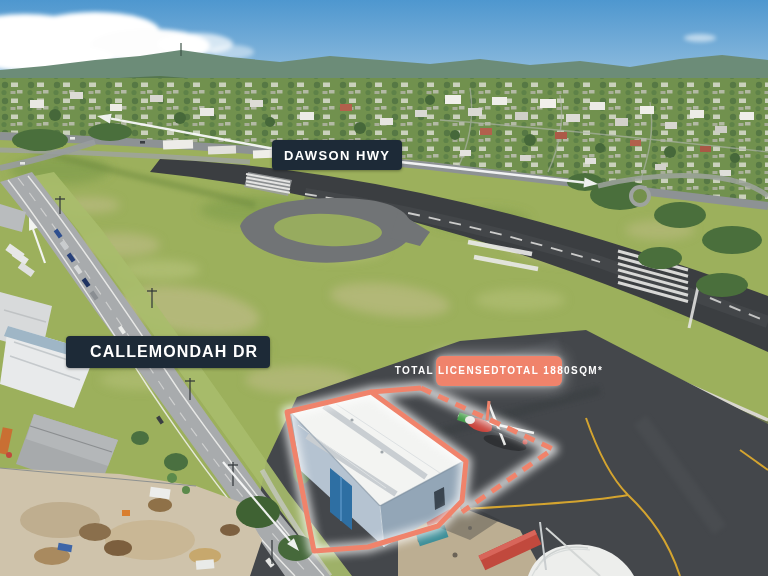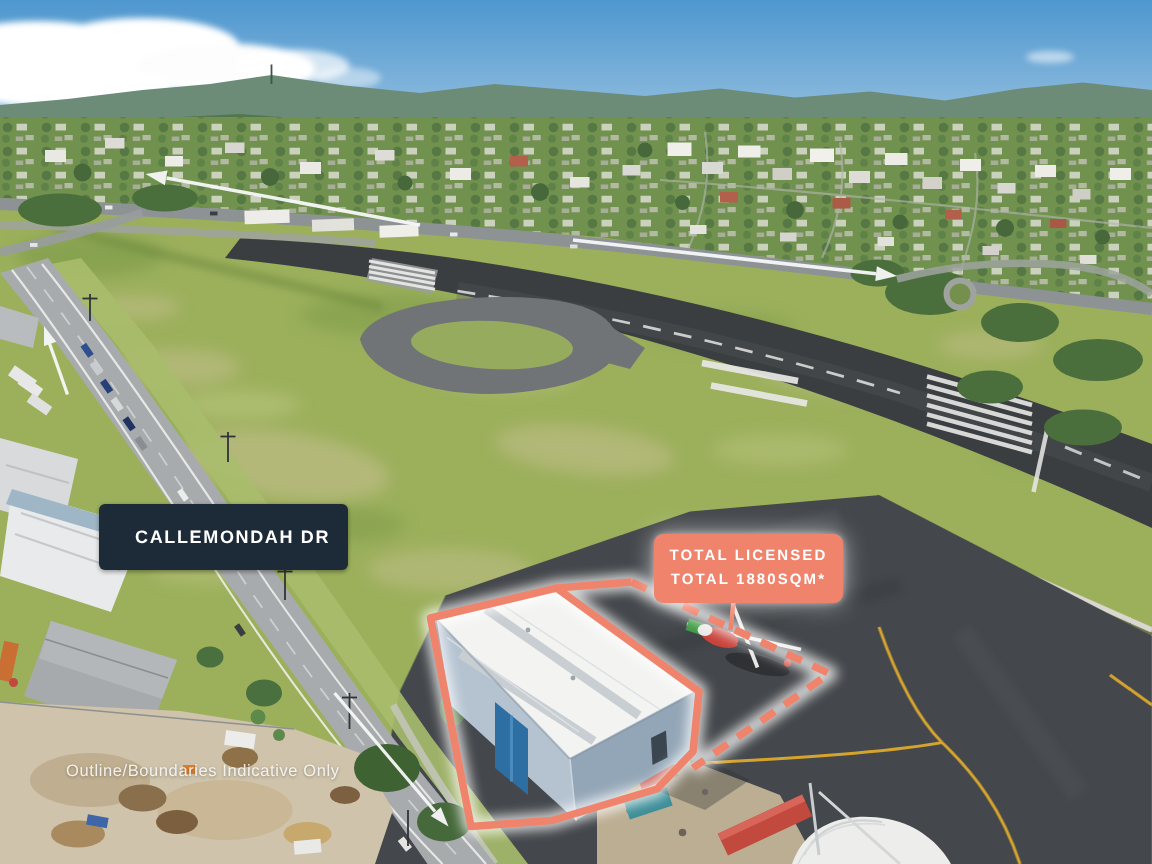--- a/index.html
+++ b/index.html
@@ -10,26 +10,27 @@
   .stage svg.scene{position:absolute;left:0;top:0;}
   .pill{
     position:absolute;display:flex;align-items:center;justify-content:center;
     color:#fff;font-weight:bold;white-space:nowrap;
   }
   .pill.navy{
     background:#1D2A37;border-radius:4px;height:30px;padding:0 12px;
     font-size:13px;letter-spacing:1.4px;box-shadow:0 1px 3px rgba(0,0,0,.35);
   }
   .pill.navy.dawson{left:272px;top:140px;}
-  .pill.navy.callemondah{left:66px;top:336px;height:44px;font-size:12px;letter-spacing:1.1px;padding-left:24px;}
+  .pill.navy.callemondah{left:66px;top:336px;height:32px;font-size:16px;letter-spacing:1.1px;padding-left:24px;}
   .pill.salmon{
     background:#F0836B;border-radius:6px;left:436px;top:356px;width:118px;
     padding:7px 4px;text-align:center;font-size:10px;letter-spacing:1.4px;
-    line-height:1.6;flex-direction:column;
+    line-height:1.6;flex-direction:row;
     box-shadow:0 0 16px rgba(255,255,255,.65), 0 0 4px rgba(255,255,255,.4);
+    align-items:flex-end;
   }
   .disclaimer{
     position:absolute;left:44px;top:508px;font-size:11px;letter-spacing:.4px;
     color:rgba(255,255,255,.85);text-shadow:0 1px 2px rgba(60,55,45,.45);
   }
 </style>
 </head>
 <body>
 
 <div class="stage">
@@ -396,21 +397,23 @@
       <line x1="45" y1="263" x2="33" y2="229" stroke-width="2.2"></line>
       <polygon points="29,217 37.5,227.8 29.1,230.8" stroke="none"></polygon>
     </g>
     <g>
       <line x1="223" y1="462" x2="290" y2="541" stroke-width="2.2"></line>
       <polygon points="299,551 287.1,544 293.9,538.2" stroke="none"></polygon>
     </g>
   </g>
 </svg>
 
+<div class="pill navy dawson">
+  <span>DAWSON HWY</span>
+</div>
 <div class="pill navy callemondah">
   <span>CALLEMONDAH DR</span>
 </div>
 <div class="pill salmon">
   <span>TOTAL LICENSED</span>
   <span>TOTAL 1880SQM*</span>
 </div>
-<div class="disclaimer">Outline/Boundaries Indicative Only</div>
 </div>
 
 </body></html>

